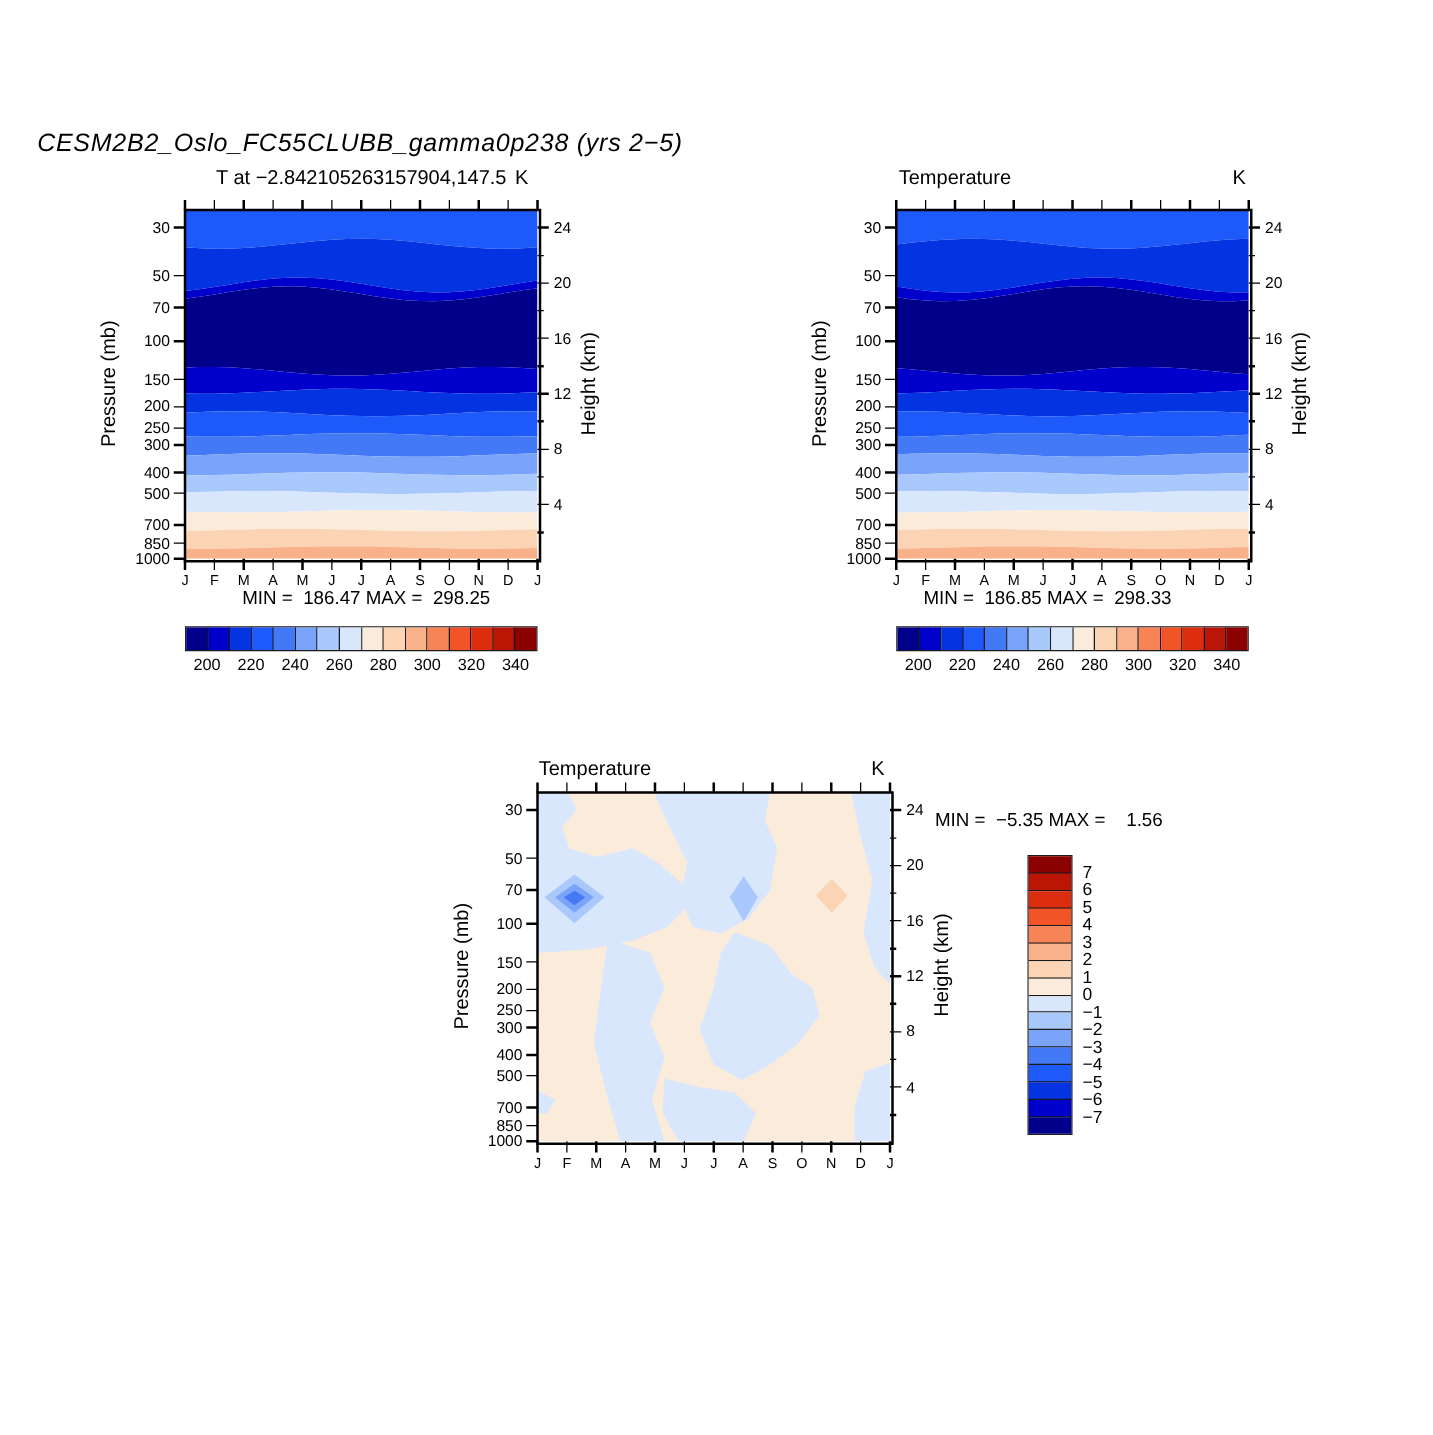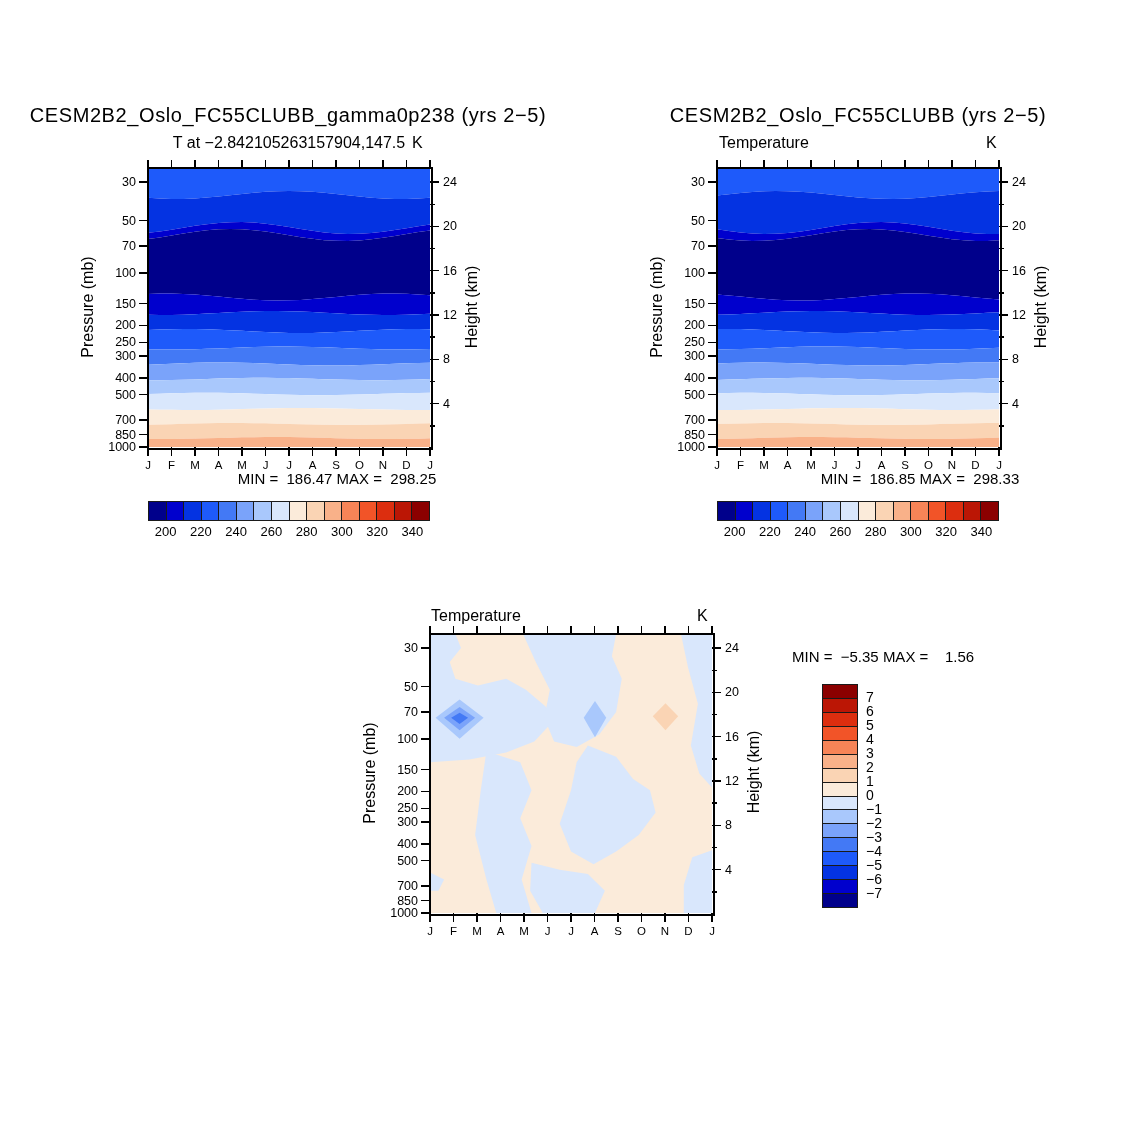--- a/index.html
+++ b/index.html
@@ -1,47 +1,46 @@
 <!DOCTYPE html>
 <html><head>
 <meta charset="utf-8">
 <style>
   html,body{margin:0;padding:0;background:#fff;}
   #canvas{position:relative;width:1146px;height:1148px;background:#ffffff;overflow:hidden;
           font-family:"Liberation Sans","DejaVu Sans",sans-serif;color:#000;}
   .title{position:absolute;font-size:20px;letter-spacing:0.6px;white-space:pre;transform:translateX(-50%);}
   .subtitle{position:absolute;font-size:16px;white-space:pre;}
   .unitk{position:absolute;font-size:16px;}
-  .minmax{position:absolute;font-size:15px;white-space:pre;margin-left:44px;}
+  .minmax{position:absolute;font-size:15px;white-space:pre;}
   .axlab{position:absolute;font-size:16px;transform:translate(-50%,-50%) rotate(-90deg);white-space:nowrap;}
-  #left-title{left:288px;top:104px;}
+  #left-title{left:288px;top:104px;font-style:italic;}
   #right-title{left:858px;top:104px;}
   #diff-title{left:573px;top:576px;}
   #left-subtitle{left:289px;top:134px;transform:translateX(-50%);}
   #right-subtitle{left:719px;top:134px;}
   #diff-subtitle{left:431px;top:607px;}
   #left-units{left:412px;top:134px;}
   #right-units{left:986px;top:134px;}
   #diff-units{left:697px;top:607px;}
   #left-minmax{left:293px;top:470px;transform:translateX(-50%);}
-  #right-minmax{left:876px;top:470px;transform:translateX(-50%);}
+  #right-minmax{left:838px;top:470px;transform:translateX(-50%);}
   #diff-minmax{left:748px;top:648px;}
   #left-ylab{left:88px;top:307px;}
   #right-ylab{left:657px;top:307px;}
   #diff-ylab{left:370px;top:773px;}
   #left-y2lab{left:472px;top:307px;}
   #right-y2lab{left:1041px;top:307px;}
   #diff-y2lab{left:754px;top:772px;}
 </style>
 </head>
 <body>
 
 <div id="canvas">
   <div class="title" id="left-title">CESM2B2_Oslo_FC55CLUBB_gamma0p238 (yrs 2−5)</div>
-  <div class="title" id="right-title">CESM2B2_Oslo_FC55CLUBB (yrs 2−5)</div>
 
   <div class="subtitle" id="left-subtitle">T at −2.842105263157904,147.5</div>
   <div class="subtitle" id="right-subtitle">Temperature</div>
   <div class="subtitle" id="diff-subtitle">Temperature</div>
 
   <div class="unitk" id="left-units">K</div>
   <div class="unitk" id="right-units">K</div>
   <div class="unitk" id="diff-units">K</div>
 
   <div class="minmax" id="left-minmax">MIN =  186.47 MAX =  298.25</div>

